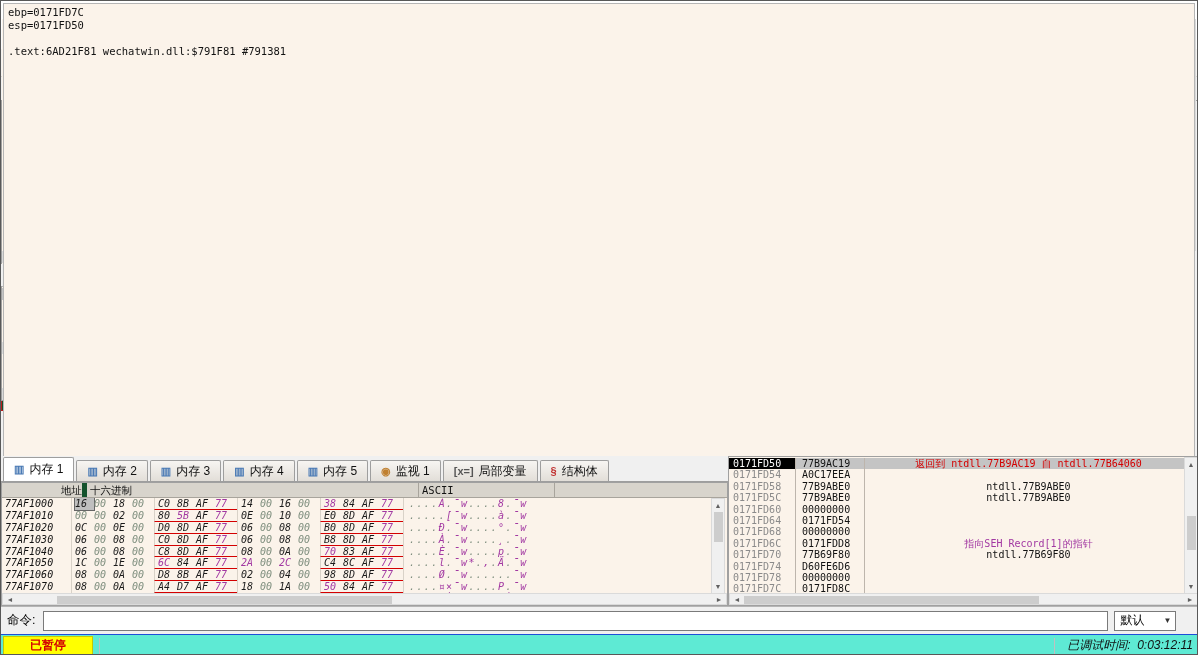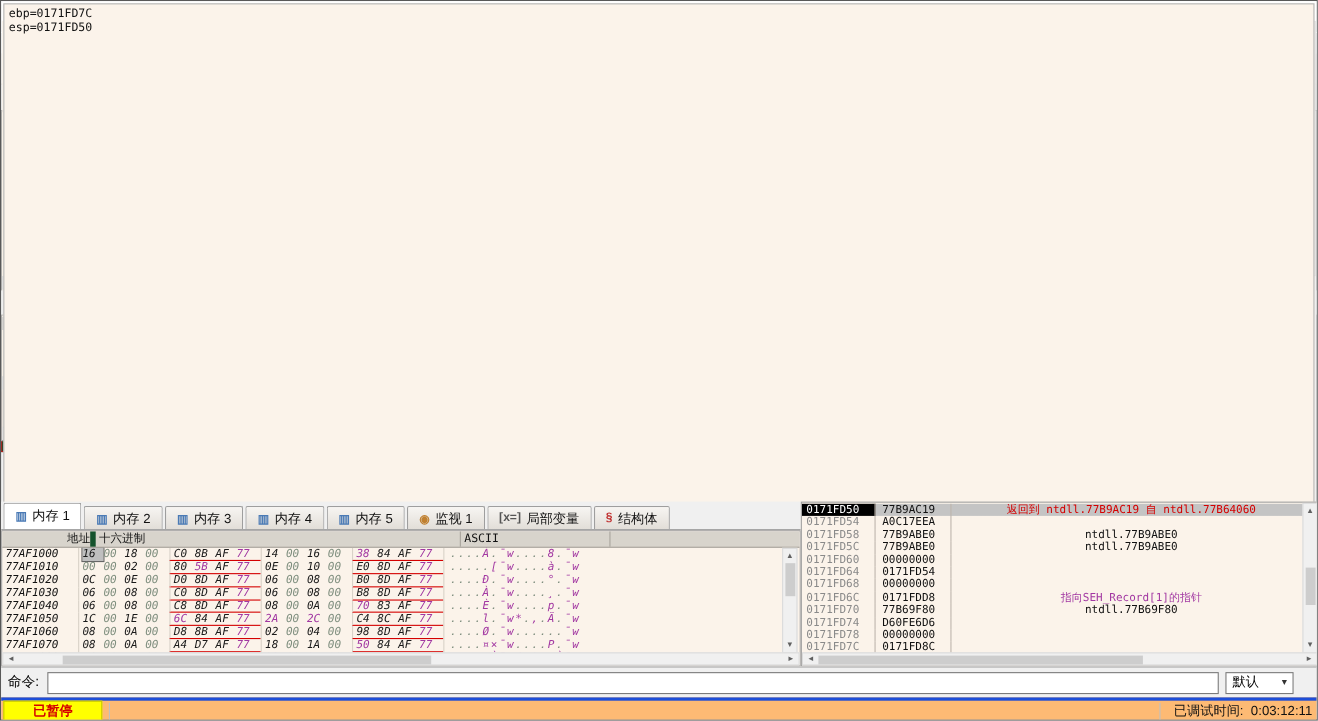--- a/index.html
+++ b/index.html
@@ -103,25 +103,25 @@
   .sb{position:absolute;background:#F0F0F0;border:1px solid #DADADA;box-sizing:border-box;}
   .sb .thumb{position:absolute;background:#CDCDCD;}
   .sb .sarr{position:absolute;color:#606060;font-size:7px;line-height:11px;width:100%;text-align:center;}
   
   #cmdbar{position:absolute;left:0;top:605px;width:100%;height:28px;background:#F0F0F0;border-top:1px solid #B5B5B5;display:flex;align-items:center;box-sizing:border-box;}
   #cmd-label{font-size:12.5px;margin:0 8px 0 6px;}
   #cmd-input{width:1065px;height:20px;background:#FFF;border:1px solid #7A7A7A;box-sizing:border-box;font-size:11px;padding-left:3px;}
   #cmd-combo{width:62px;height:20px;background:#FFF;border:1px solid #7A7A7A;margin-left:6px;font-size:12px;display:flex;align-items:center;padding-left:5px;box-sizing:border-box;}
   #cmd-combo .arr{margin-left:auto;margin-right:4px;font-size:8px;color:#333;}
   
-  #statusbar{position:absolute;left:0;top:633px;width:100%;height:22px;background:#fdba74;border-top:3px solid #1d4ed8;display:flex;align-items:center;box-sizing:border-box;}
+  #statusbar{position:absolute;left:0;top:633px;width:100%;height:22px;background:#5eead4;border-top:1px solid #1d4ed8;display:flex;align-items:center;box-sizing:border-box;}
   #status-badge{width:88px;height:17px;background:#FFFF00;border:1px solid #C8C800;color:#D40000;font-weight:bold;font-size:12px;display:flex;align-items:center;justify-content:center;margin-left:2px;}
   .st-sep{width:1px;height:16px;background:#C0C0C0;margin:0 6px;}
   #status-msg{font-size:12px;color:#111;}
-  #status-right{margin-left:auto;display:flex;align-items:center;margin-right:4px;}
+  #status-right{margin-left:auto;display:flex;align-items:center;margin-right:4px;font-style:italic;}
   #status-time{font-size:12px;color:#111;margin-left:6px;white-space:pre;}
 </style>
 </head>
 <body>
 
 <div id="win">
 
   <div id="titlebar">
     <svg id="title-icon" viewBox="0 0 16 16">
       <ellipse cx="8" cy="9" rx="4.2" ry="5" fill="#3A3A3A"></ellipse>
@@ -354,20 +354,21 @@
     <div class="sb" style="left:1px;top:341px;width:351px;height:12px;">
       <div class="thumb" style="left:2px;top:2px;width:140px;height:8px;"></div>
     </div>
   </div>
 
   <div id="infobox">
     <div id="infobox-inner">
         <div class="infoline">ebp=0171FD7C</div>
         <div class="infoline">esp=0171FD50</div>
         <div class="infoline"></div>
+        <div class="infoline">.text:6AD21F81 wechatwin.dll:$791F81 #791381</div>
       </div>
   </div>
 
   <div id="tabs-bottom" class="tabbar">
       <div class="tab active">
         <span class="ticon" style="color: rgb(74, 122, 181);">▥</span>
         <span>内存 1</span>
       </div>
       <div class="tab">
         <span class="ticon" style="color: rgb(74, 122, 181);">▥</span>

